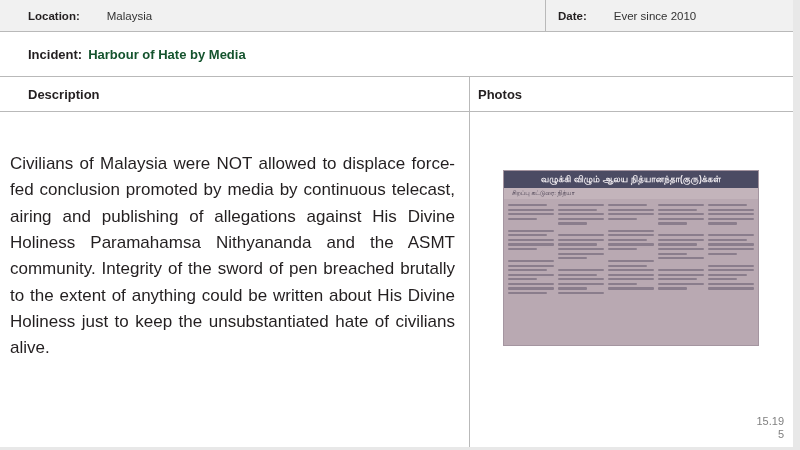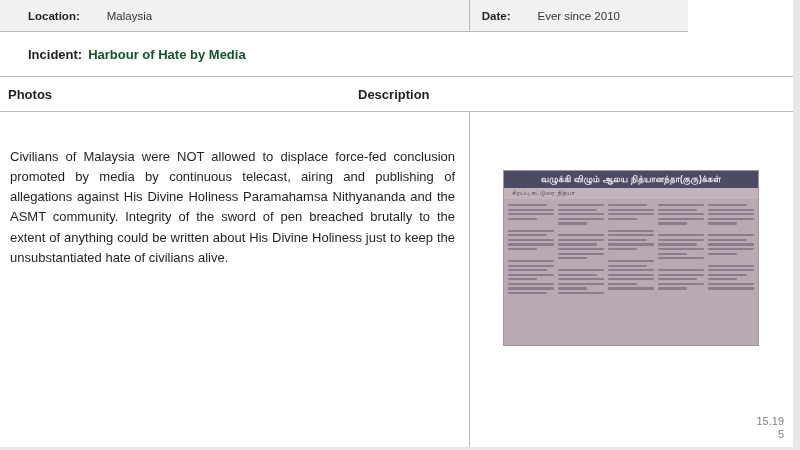--- a/index.html
+++ b/index.html
@@ -19,21 +19,21 @@
     position: relative;
     width: 800px;
     height: 450px;
     background: #ffffff;
     box-sizing: border-box;
   }
 
   
   .meta-bar {
     display: flex;
-    width: 688px;
+    width: 800px;
     height: 32px;
     background: #f1f1f1;
     border-bottom: 1px solid #b9b9b9;
     box-sizing: border-box;
   }
   .meta-cell {
     display: flex;
     align-items: center;
     height: 100%;
     box-sizing: border-box;
@@ -118,21 +118,21 @@
     border-right: 1px solid #b9b9b9;
     box-sizing: border-box;
     padding: 22px 14px 0 10px;
   }
   .body-cell.photos {
     width: 330px;
     box-sizing: border-box;
     position: relative;
   }
   .desc-text {
-    font-size: 13px;
+    font-size: 17px;
     line-height: 1.55;
     color: #231f20;
     text-align: justify;
   }
 
   
   .photo-wrap {
     position: absolute;
     left: 33px;
     top: 58px;
@@ -234,22 +234,22 @@
       <span class="meta-value">Ever since 2010</span>
     </div>
   </div>
 
   <div class="incident-row">
     <span class="incident-label">Incident:</span>
     <span class="incident-value">Harbour of Hate by Media</span>
   </div>
 
   <div class="col-head">
+    <div class="cell desc">Description</div>
     <div class="cell photos">Photos</div>
-    <div class="cell desc">Description</div>
   </div>
 
   <div class="body-row">
     <div class="body-cell desc">
       <p class="desc-text">Civilians of Malaysia were NOT allowed to displace force-fed conclusion promoted by media by continuous telecast, airing and publishing of allegations against His Divine Holiness Paramahamsa Nithyananda and the ASMT community. Integrity of the sword of pen breached brutally to the extent of anything could be written about His Divine Holiness just to keep the unsubstantiated hate of civilians alive.</p>
     </div>
 
     <div class="body-cell photos">
       <div class="photo-wrap">
         <div class="clip-headline">வழுக்கி விழும் ஆலய நித்யானந்தா(குரு)க்கள்</div>

